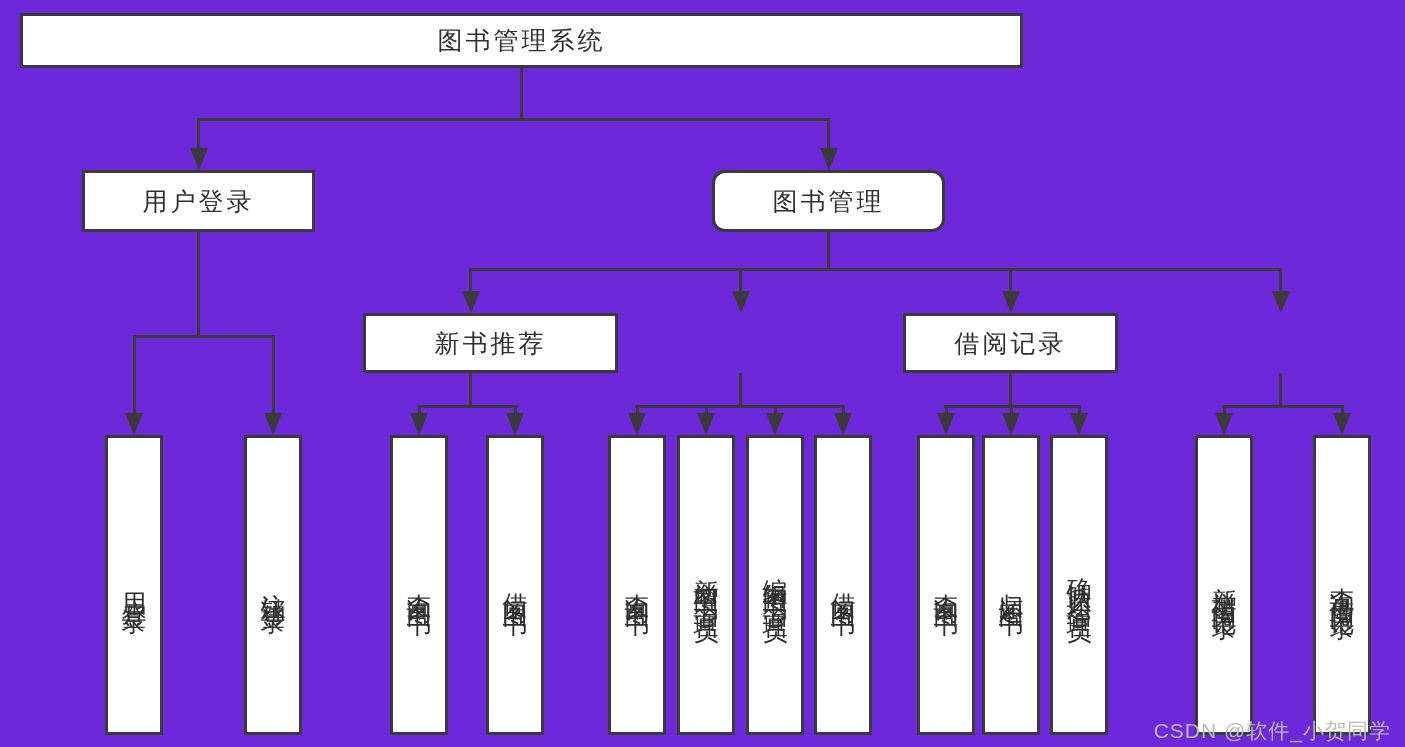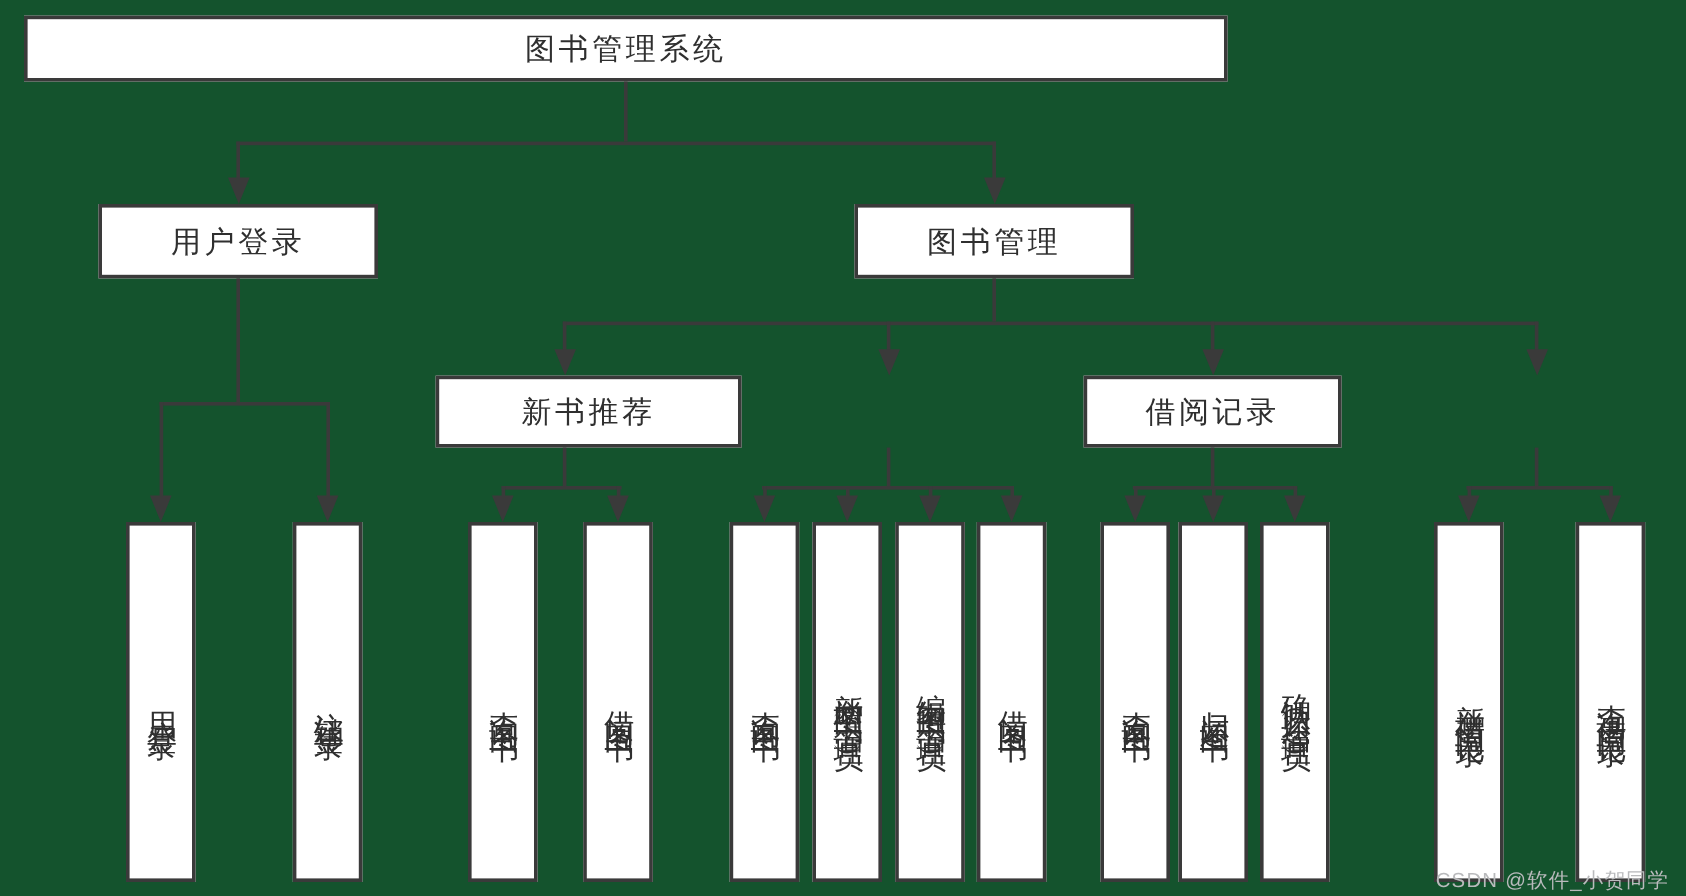--- a/index.html
+++ b/index.html
@@ -1,17 +1,17 @@
 <!DOCTYPE html>
 <html><head>
 <meta charset="utf-8">
 <style>
   html,body{margin:0;padding:0;background:#ffffff;}
   #stage{
-    position:relative;width:1405px;height:747px;background:#14532d;overflow:hidden;
+    position:relative;width:1405px;height:747px;background:#6d28d9;overflow:hidden;
     font-family:"Liberation Sans","DejaVu Sans",sans-serif;color:#2f2f2f;
   }
   .node{
     position:absolute;box-sizing:border-box;border:3px solid #3a3a3a;background:#ffffff;
     display:flex;align-items:center;justify-content:center;
     font-size:25px;letter-spacing:3px;white-space:nowrap;
   }
   .leaf{
     position:absolute;box-sizing:border-box;border:3px solid #3a3a3a;background:#ffffff;
     display:flex;align-items:center;justify-content:center;
@@ -20,39 +20,39 @@
   }
   .hl{position:absolute;height:3px;background:#3a3a3a;}
   .vl{position:absolute;width:3px;background:#3a3a3a;}
   .ah{
     position:absolute;width:0;height:0;
     border-left:9px solid transparent;border-right:9px solid transparent;
     border-top:22px solid #3a3a3a;
   }
   .watermark{
     position:absolute;right:14px;bottom:2px;z-index:10;
-    font-size:17px;letter-spacing:1px;color:#b9babc;white-space:nowrap;
+    font-size:21px;letter-spacing:1px;color:#b9babc;white-space:nowrap;
   }
 </style>
 </head>
 <body>
 
 <div id="stage">
 
   <div class="node" style="left:20px;top:13px;width:1003px;height:55px;">图书管理系统</div>
 
   <div class="vl" style="left:520px;top:68px;height:50px;"></div>
   <div class="hl" style="left:197px;top:118px;width:633px;"></div>
   <div class="vl" style="left:197px;top:118px;height:32px;"></div>
   <div class="ah" style="left:190px;top:148px;"></div>
   <div class="vl" style="left:827px;top:118px;height:32px;"></div>
   <div class="ah" style="left:820px;top:148px;"></div>
 
   <div class="node" style="left:82px;top:170px;width:233px;height:62px;">用户登录</div>
-  <div class="node" style="left:712px;top:170px;width:233px;height:62px;">图书管理</div>
+  <div class="node" style="left:712px;top:170px;width:233px;height:62px;border-radius:13px;">图书管理</div>
 
   <div class="vl" style="left:197px;top:232px;height:103px;"></div>
   <div class="hl" style="left:133px;top:335px;width:142px;"></div>
   <div class="vl" style="left:133px;top:335px;height:80px;"></div>
   <div class="ah" style="left:125px;top:413px;"></div>
   <div class="vl" style="left:272px;top:335px;height:80px;"></div>
   <div class="ah" style="left:264px;top:413px;"></div>
 
   <div class="vl" style="left:827px;top:232px;height:36px;"></div>
   <div class="hl" style="left:469px;top:268px;width:813px;"></div>

